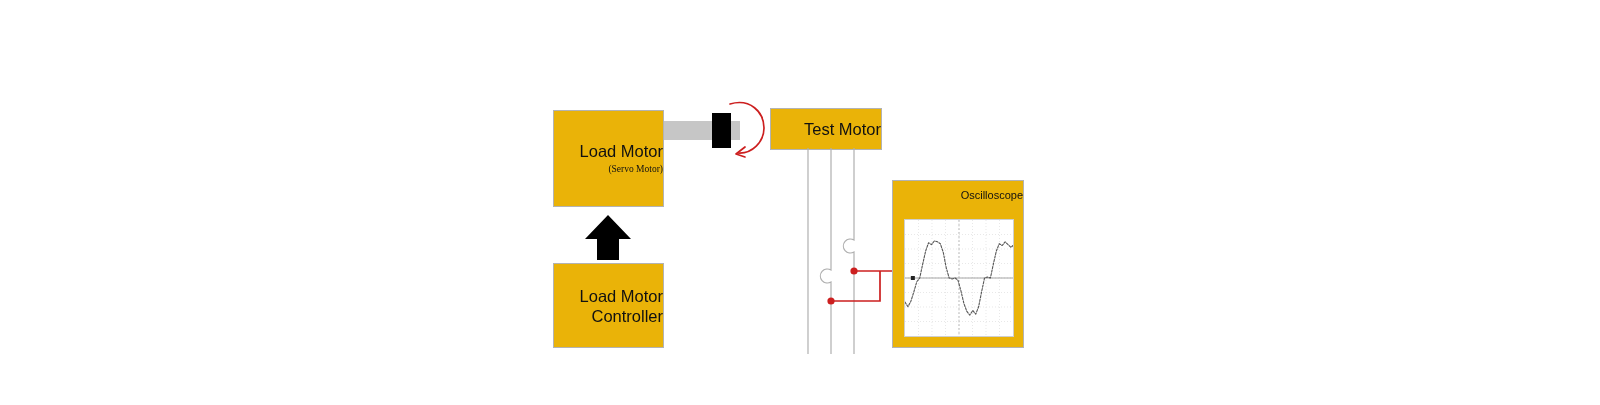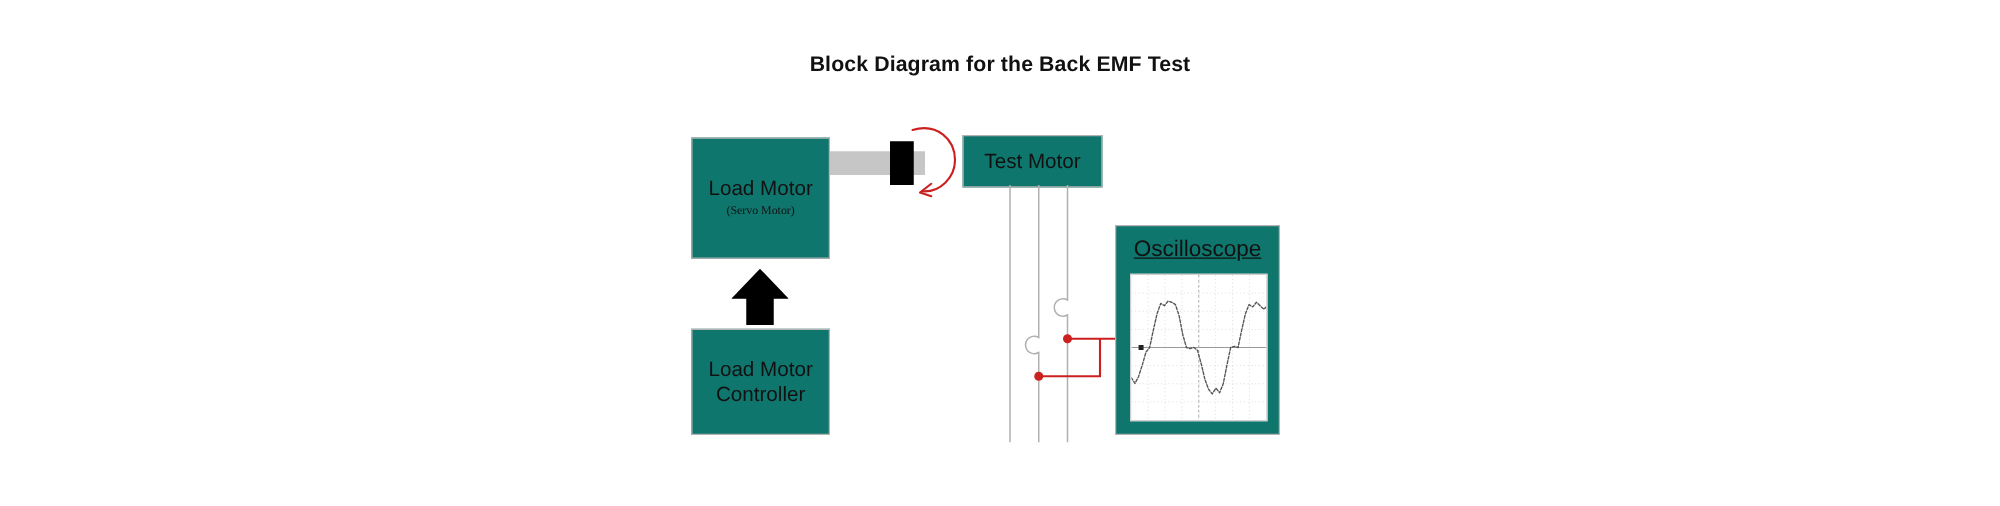--- a/index.html
+++ b/index.html
@@ -21,23 +21,23 @@
     font-size:17px;
     font-weight:bold;
     color:#111111;
     letter-spacing:.1px;
   }
 
   
   .block{
     box-sizing:border-box;
     border:1px solid #b3b3b3;
-    background:#0f766e;
+    background:#eab308;
     display:flex;
-    align-items:center;
+    align-items:flex-end;
     justify-content:center;
     flex-direction:column;
     color:#111111;
   }
 
   #load-motor-box{left:553px;top:110px;width:111px;height:97px;}
   #load-motor-box .ttl{font-size:16.5px;line-height:19px;}
   #load-motor-box .sub{
     font-size:9.5px;line-height:12px;margin-top:2px;
     font-family:Liberation Serif, serif;
@@ -47,22 +47,22 @@
   #controller-box .ttl{font-size:16.5px;line-height:20px;text-align:center;}
 
   #test-motor-box{left:770px;top:108px;width:112px;height:42px;}
   #test-motor-box .ttl{font-size:16.5px;}
 
   #scope-box{
     left:892px;top:180px;width:132px;height:168px;
     justify-content:flex-start;
   }
   #scope-label{
-    font-size:18px;color:#111111;
-    margin-top:8px;margin-bottom:6px;text-decoration:underline;
+    font-size:11px;color:#111111;
+    margin-top:8px;margin-bottom:6px;
   }
 
   
   #shaft{
     left:664px;top:121px;width:76px;height:19px;
     background:#c6c6c6;
   }
   #coupling{
     left:712px;top:113px;width:19px;height:35px;
     background:#000000;
@@ -89,21 +89,20 @@
     background:#ffffff;
     overflow:hidden;
   }
   #scope-screen svg{display:block;}
 </style>
 </head>
 <body>
 
 <div id="stage">
 
-  <div class="abs" id="title">Block Diagram for the Back EMF Test</div>
 
   <div class="abs" id="shaft"></div>
 
   <div class="abs" id="coupling"></div>
 
   <svg class="abs" id="rot-arrow" viewBox="0 0 46 64">
     <path d="M 6 8 C 26 2 40 16 40 32 C 40 46 28 58 14 57" fill="none" stroke="#cc1f1f" stroke-width="1.7" stroke-linecap="round"></path>
     <path d="M 21 51 L 12 58 L 21 61" fill="none" stroke="#cc1f1f" stroke-width="1.7" stroke-linecap="round" stroke-linejoin="round"></path>
   </svg>
 

